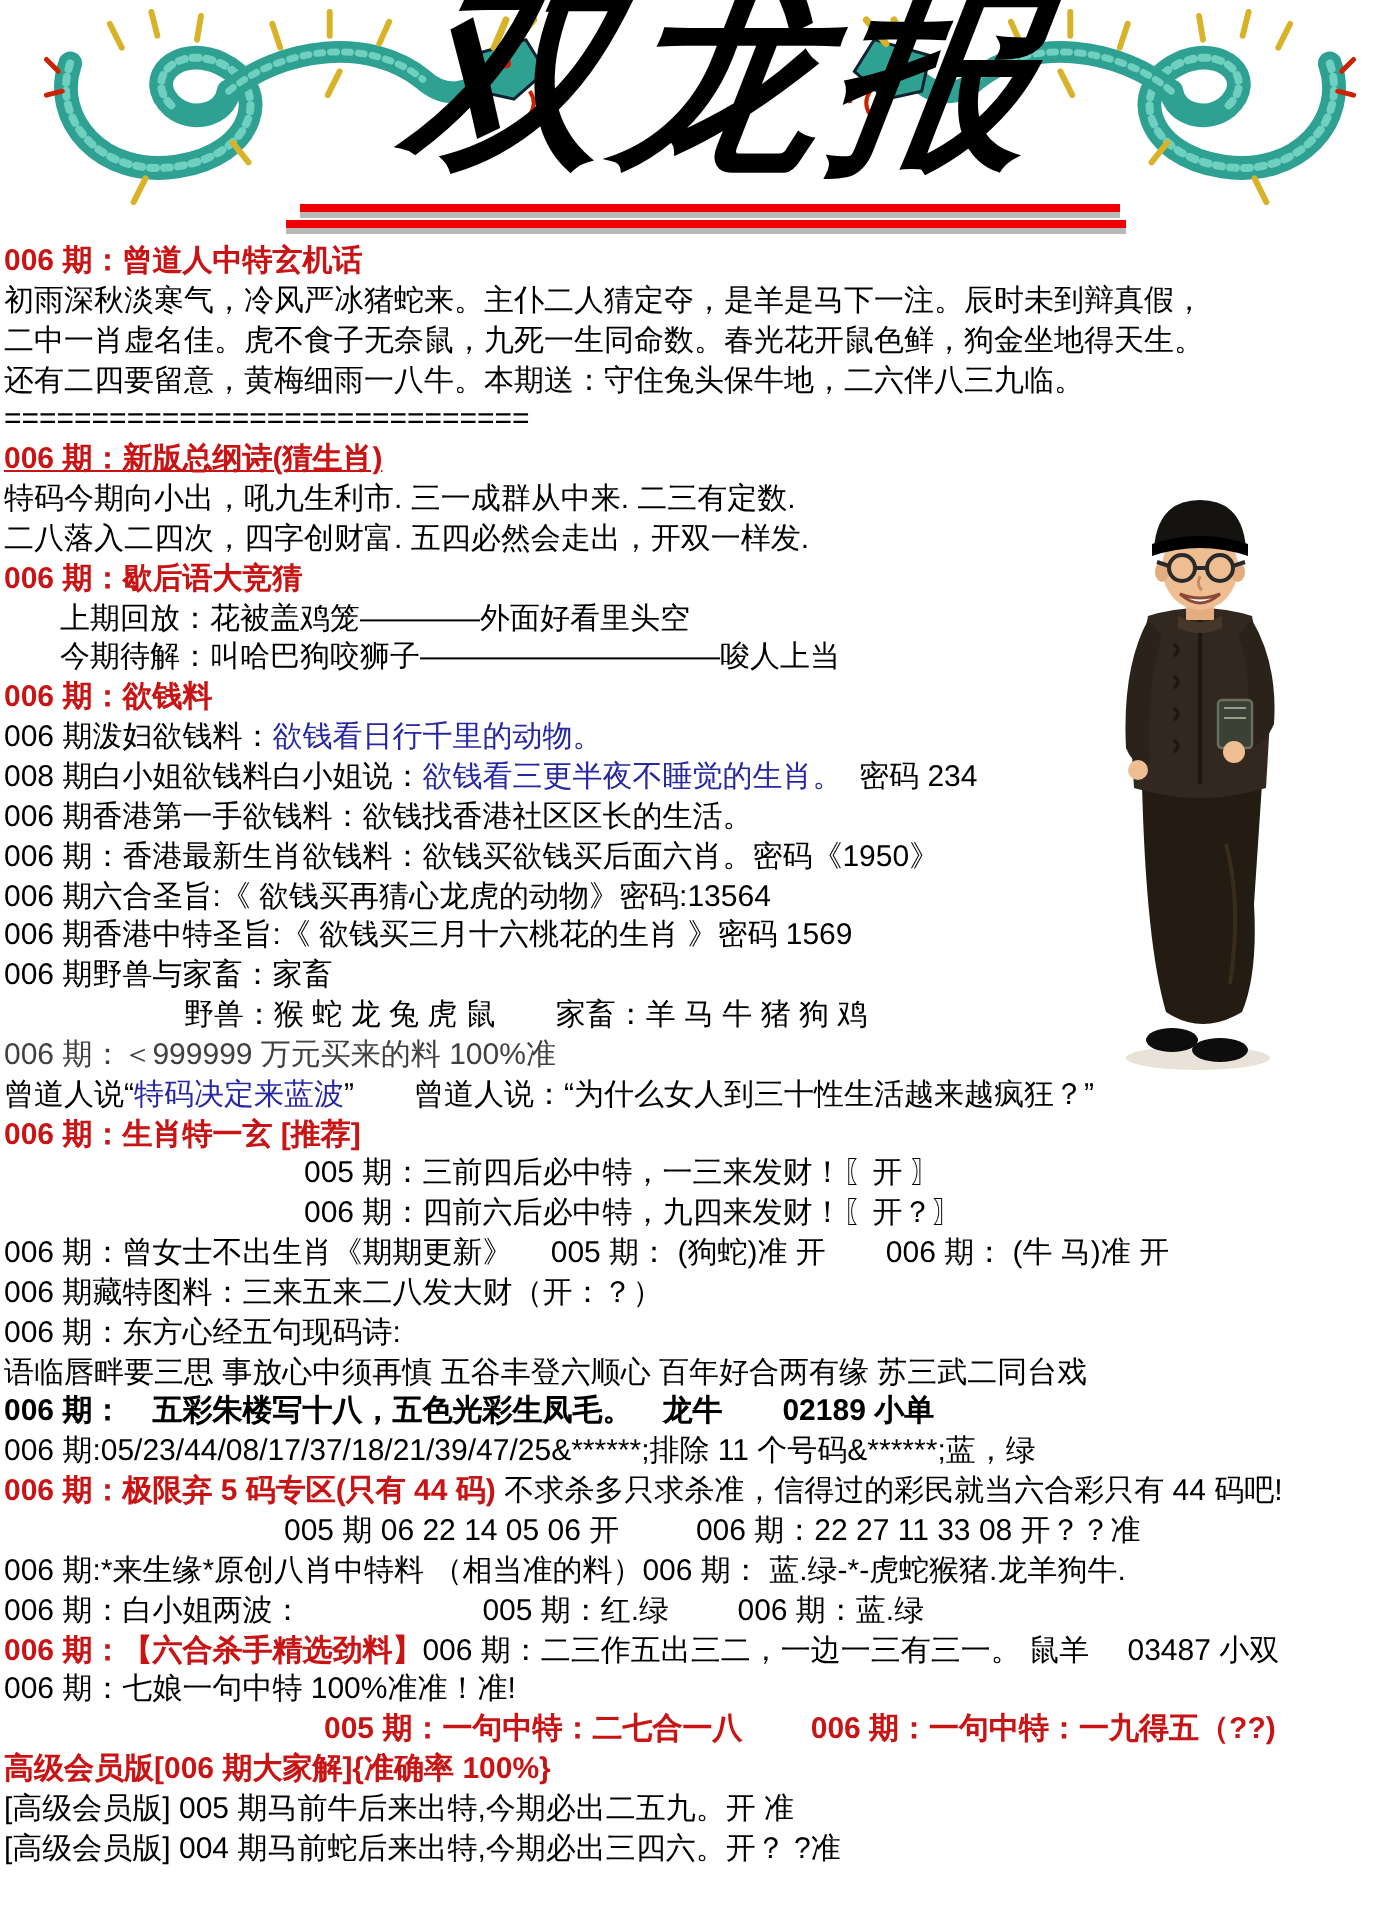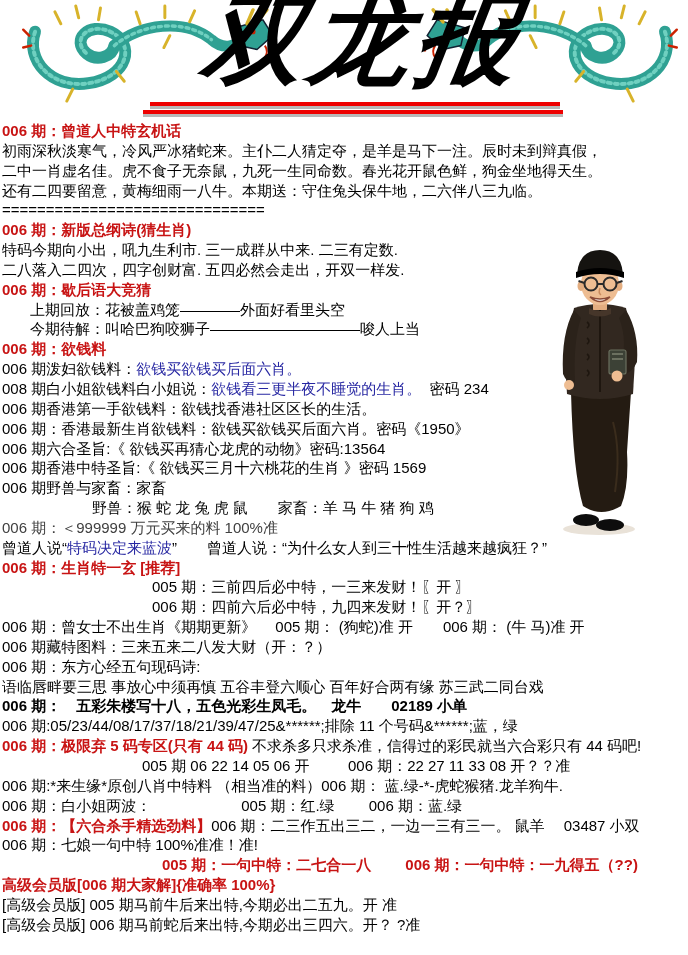--- a/index.html
+++ b/index.html
@@ -75,28 +75,28 @@
     <div class="ubar" style="left: 150px; top: 102px; width: 410px; background: rgb(238, 0, 0); box-shadow: rgb(184, 184, 184) 0px 3px 0px;"></div>
     <div class="ubar" style="left: 143px; top: 110px; width: 420px; background: rgb(238, 0, 0); box-shadow: rgb(184, 184, 184) 0px 3px 0px;"></div>
   </div>
 
   <div class="content">
       <div class="line"><span class="bold" style="color: rgb(200, 20, 20);">006 期：曾道人中特玄机话</span></div>
       <div class="line"><span style="color: rgb(0, 0, 0);">初雨深秋淡寒气，冷风严冰猪蛇来。主仆二人猜定夺，是羊是马下一注。辰时未到辩真假，</span></div>
       <div class="line"><span style="color: rgb(0, 0, 0);">二中一肖虚名佳。虎不食子无奈鼠，九死一生同命数。春光花开鼠色鲜，狗金坐地得天生。</span></div>
       <div class="line"><span style="color: rgb(0, 0, 0);">还有二四要留意，黄梅细雨一八牛。本期送：守住兔头保牛地，二六伴八三九临。</span></div>
       <div class="line"><span style="color: rgb(0, 0, 0);">==============================</span></div>
-      <div class="line"><span class="bold" style="color: rgb(200, 20, 20);">006 期：新版总纲诗(猜生肖)</span></div>
+      <div class="line"><span class="bold" style="color: rgb(200, 20, 20); text-decoration: underline;">006 期：新版总纲诗(猜生肖)</span></div>
       <div class="line"><span style="color: rgb(0, 0, 0);">特码今期向小出，吼九生利市. 三一成群从中来. 二三有定数.</span></div>
       <div class="line"><span style="color: rgb(0, 0, 0);">二八落入二四次，四字创财富. 五四必然会走出，开双一样发.</span></div>
       <div class="line"><span class="bold" style="color: rgb(200, 20, 20);">006 期：歇后语大竞猜</span></div>
       <div class="line" style="padding-left: 28px;"><span style="color: rgb(0, 0, 0);">上期回放：花被盖鸡笼————外面好看里头空</span></div>
       <div class="line" style="padding-left: 28px;"><span style="color: rgb(0, 0, 0);">今期待解：叫哈巴狗咬狮子——————————唆人上当</span></div>
       <div class="line"><span class="bold" style="color: rgb(200, 20, 20);">006 期：欲钱料</span></div>
-      <div class="line"><span style="color: rgb(0, 0, 0);">006 期泼妇欲钱料：</span><span style="color: rgb(39, 39, 162);">欲钱买欲钱买后面六肖。</span></div>
+      <div class="line"><span style="color: rgb(0, 0, 0);">006 期泼妇欲钱料：</span><span style="color: rgb(39, 39, 162);">欲钱看日行千里的动物。</span></div>
       <div class="line"><span style="color: rgb(0, 0, 0);">008 期白小姐欲钱料白小姐说：</span><span style="color: rgb(39, 39, 162);">欲钱看三更半夜不睡觉的生肖。</span><span style="color: rgb(0, 0, 0);">  密码 234</span></div>
       <div class="line"><span style="color: rgb(0, 0, 0);">006 期香港第一手欲钱料：欲钱找香港社区区长的生活。</span></div>
       <div class="line"><span style="color: rgb(0, 0, 0);">006 期：香港最新生肖欲钱料：欲钱买欲钱买后面六肖。密码《1950》</span></div>
       <div class="line"><span style="color: rgb(0, 0, 0);">006 期六合圣旨:《 欲钱买再猜心龙虎的动物》密码:13564</span></div>
       <div class="line"><span style="color: rgb(0, 0, 0);">006 期香港中特圣旨:《 欲钱买三月十六桃花的生肖 》密码 1569</span></div>
       <div class="line"><span style="color: rgb(0, 0, 0);">006 期野兽与家畜：家畜</span></div>
       <div class="line" style="padding-left: 90px;"><span style="color: rgb(0, 0, 0);">野兽：猴 蛇 龙 兔 虎 鼠　　家畜：羊 马 牛 猪 狗 鸡</span></div>
       <div class="line"><span style="color: #404040;">006 期：＜999999 万元买来的料 100%准</span></div>
       <div class="line"><span style="color: rgb(0, 0, 0);">曾道人说“</span><span style="color: rgb(39, 39, 162);">特码决定来蓝波</span><span style="color: rgb(0, 0, 0);">”　　曾道人说：“为什么女人到三十性生活越来越疯狂？”</span></div>
       <div class="line"><span class="bold" style="color: rgb(200, 20, 20);">006 期：生肖特一玄 [推荐]</span></div>
@@ -110,21 +110,21 @@
       <div class="line"><span style="color: rgb(0, 0, 0);">006 期:05/23/44/08/17/37/18/21/39/47/25&amp;******;排除 11 个号码&amp;******;蓝，绿</span></div>
       <div class="line"><span class="bold" style="color: rgb(200, 20, 20);">006 期：极限弃 5 码专区(只有 44 码) </span><span style="color: rgb(0, 0, 0); text-align: right;">不求杀多只求杀准，信得过的彩民就当六合彩只有 44 码吧!</span></div>
       <div class="line" style="padding-left: 140px;"><span style="color: rgb(0, 0, 0);">005 期 06 22 14 05 06 开　　  006 期：22 27 11 33 08 开？？准</span></div>
       <div class="line"><span style="color: rgb(0, 0, 0);">006 期:*来生缘*原创八肖中特料 （相当准的料）006 期： 蓝.绿-*-虎蛇猴猪.龙羊狗牛.</span></div>
       <div class="line"><span style="color: rgb(0, 0, 0);">006 期：白小姐两波：　　　　　　005 期：红.绿　　 006 期：蓝.绿</span></div>
       <div class="line"><span class="bold" style="color: rgb(200, 20, 20);">006 期：【六合杀手精选劲料】</span><span style="color: rgb(0, 0, 0);">006 期：二三作五出三二，一边一三有三一。 鼠羊　 03487 小双</span></div>
       <div class="line"><span style="color: rgb(0, 0, 0);">006 期：七娘一句中特 100%准准！准!</span></div>
       <div class="line" style="padding-left: 160px;"><span class="bold" style="color: rgb(200, 20, 20);">005 期：一句中特：二七合一八　　 006 期：一句中特：一九得五（??)</span></div>
       <div class="line"><span class="bold" style="color: rgb(200, 20, 20);">高级会员版[006 期大家解]{准确率 100%}</span></div>
       <div class="line"><span style="color: rgb(0, 0, 0);">[高级会员版] 005 期马前牛后来出特,今期必出二五九。开 准</span></div>
-      <div class="line"><span style="color: rgb(0, 0, 0);">[高级会员版] 006 期马前蛇后来出特,今期必出三四六。开？ ?准</span></div>
+      <div class="line"><span style="color: rgb(0, 0, 0);">[高级会员版] 004 期马前蛇后来出特,今期必出三四六。开？ ?准</span></div>
     </div>
 
   <svg class="photo" viewBox="0 0 114 296" xmlns="http://www.w3.org/2000/svg">
     <rect x="0" y="0" width="114" height="296" fill="#ffffff"></rect>
 
     <ellipse cx="56" cy="287" rx="36" ry="6" fill="#e9e2d8"></ellipse>
 
     <path d="M28 150 Q57 162 88 150 L84 210 Q86 245 78 264 Q58 276 40 264 Q30 230 28 150 Z" fill="#241b12"></path>
     <path d="M70 180 q8 30 2 70" stroke="#3a2c1c" stroke-width="2" fill="none"></path>
 

